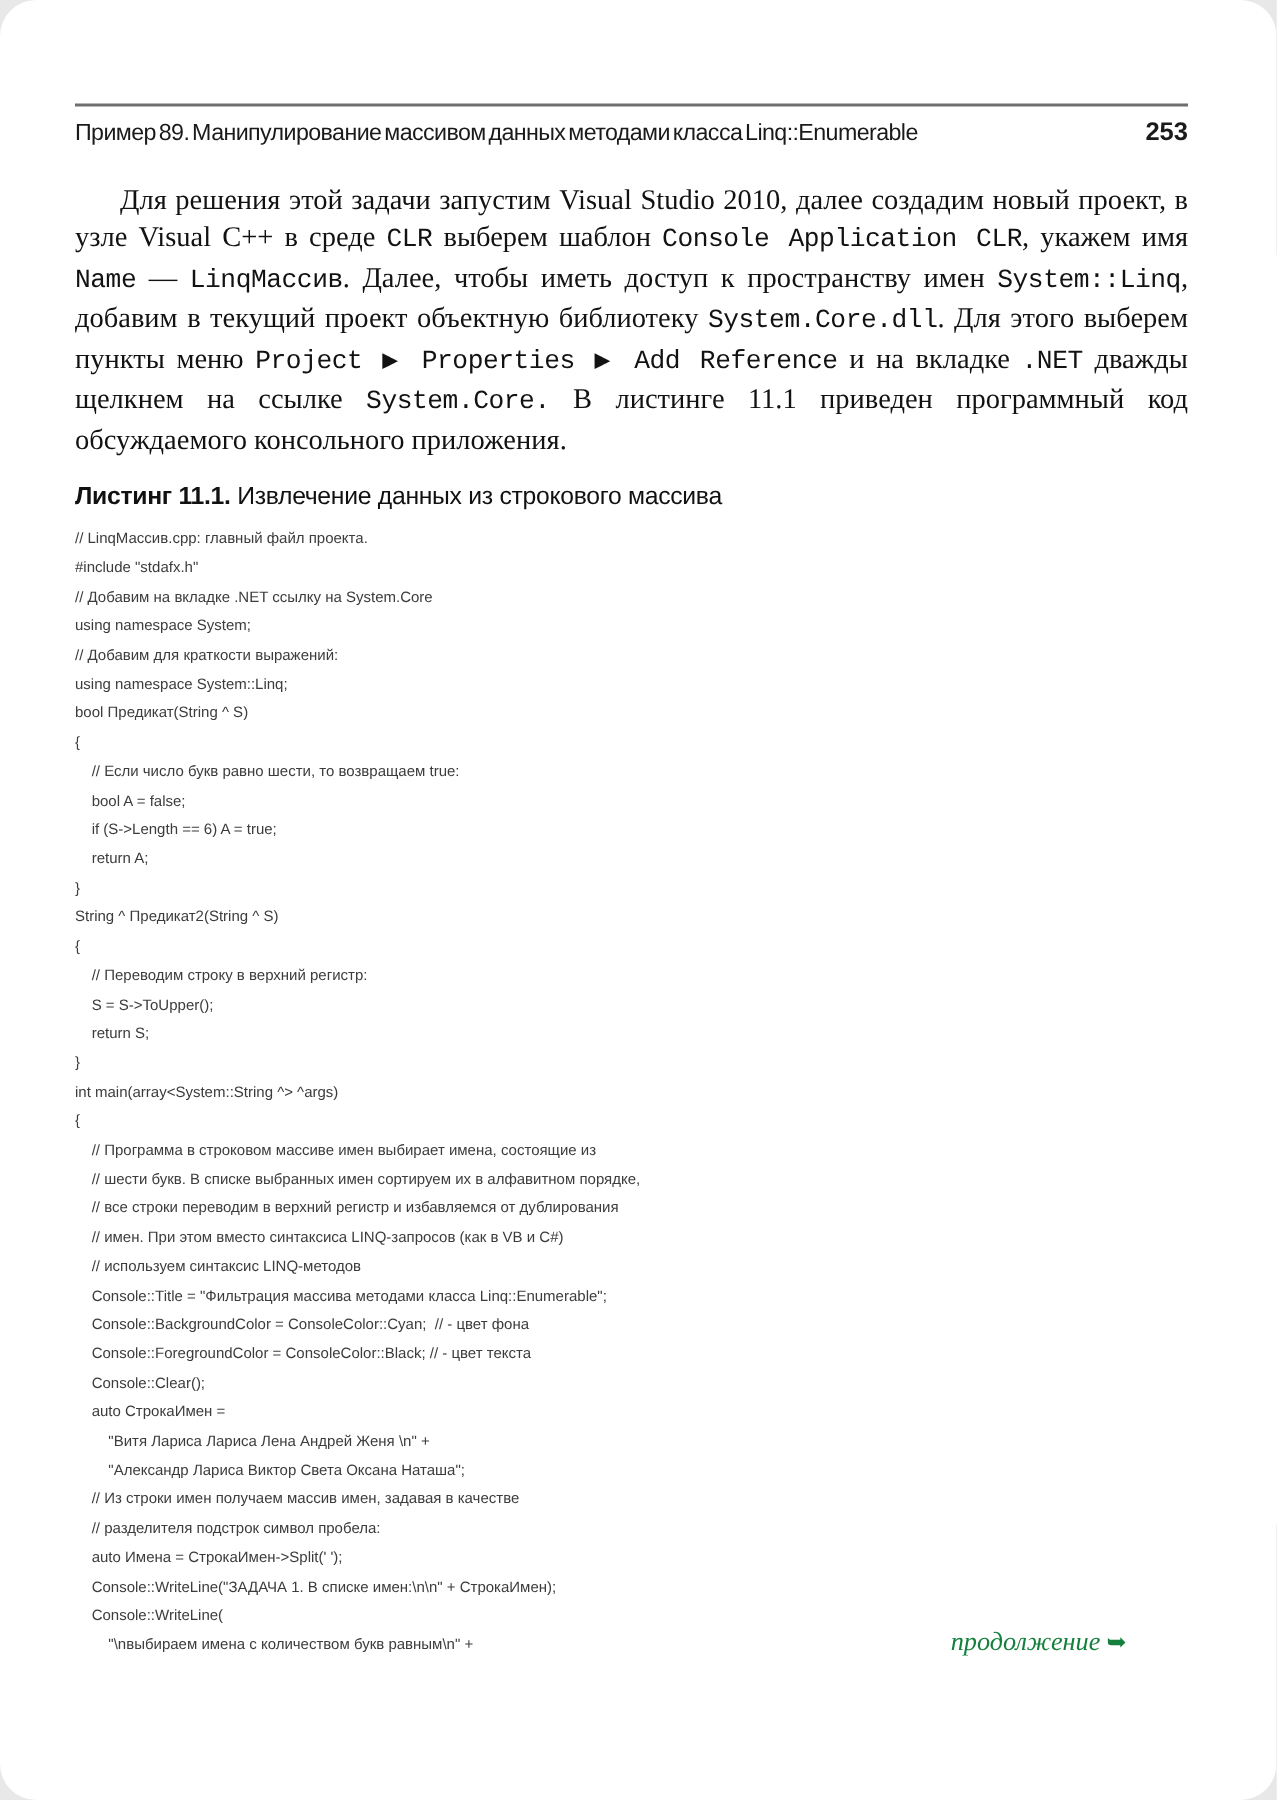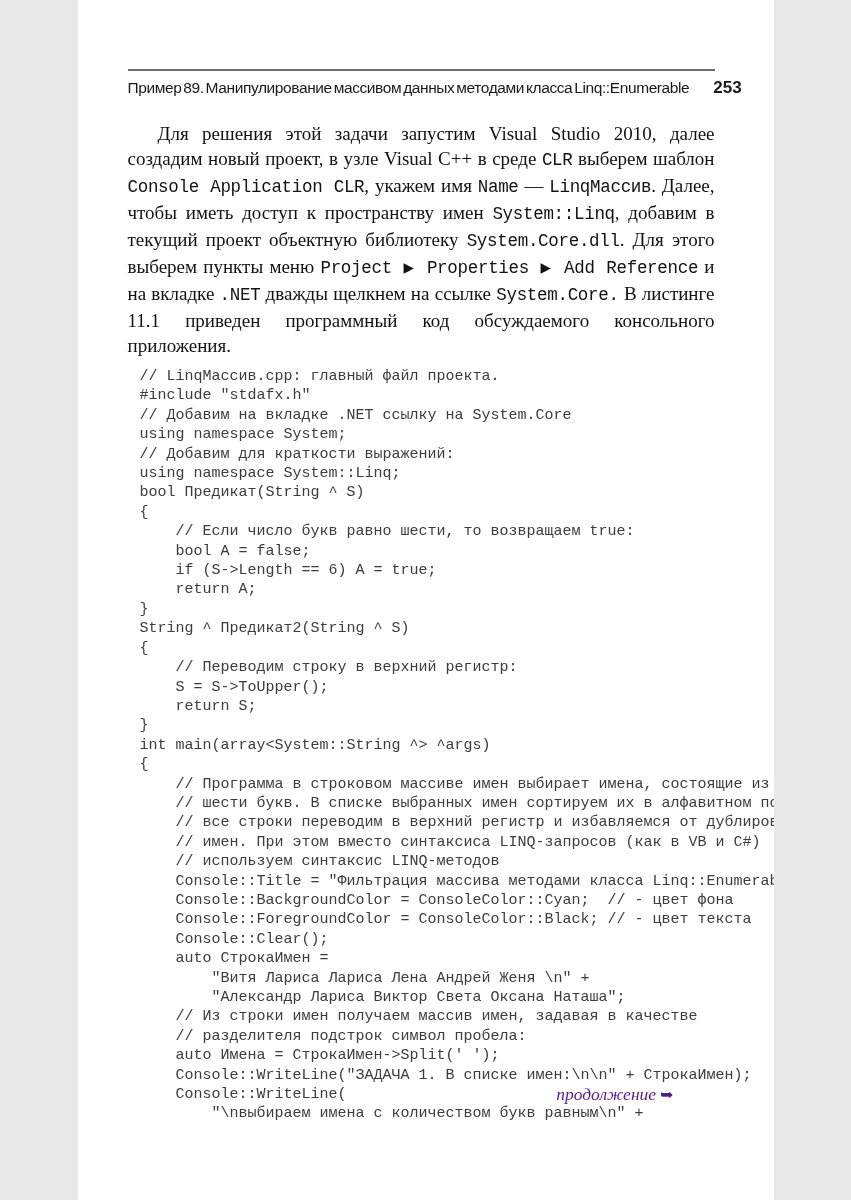--- a/index.html
+++ b/index.html
@@ -2,29 +2,30 @@
 <html><head>
 <meta charset="utf-8">
 <style>
   html, body {
     margin: 0;
     padding: 0;
     background: #e8e8e8;
   }
   .page {
     position: relative;
-    width: 696px;
+    width: 851px;
     height: 1200px;
     margin: 0 auto;
     background: #ffffff;
     overflow: hidden;
     box-sizing: border-box;
     padding: 0 59px 0 50px;
     color: #141414;
     font-family: "Liberation Serif", serif;
+    border-radius: 24px;
   }
   .header-rule {
     margin-top: 69px;
     height: 2px;
     background: #6f6f6f;
   }
   .header-row {
     display: flex;
     justify-content: space-between;
     align-items: baseline;
@@ -60,35 +61,35 @@
   }
   .listing-caption {
     margin-top: 16px;
     font-family: "Liberation Sans", sans-serif;
     font-size: 16.5px;
     letter-spacing: -0.2px;
     color: #111111;
   }
   .caption-label { font-weight: bold; }
   .code-block {
-    margin: 9px 0 0 12px;
-    font-family: Liberation Mono, monospace;
-    font-size: 15px;
+    margin: 9px 0 0 0;
+    font-family: Liberation Sans, sans-serif;
+    font-size: 10px;
     line-height: 19.4px;
     color: #3c3c3c;
     white-space: pre;
   }
   .continuation {
     position: absolute;
     top: 1084px;
     right: 100px;
     font-family: "Liberation Serif", serif;
     font-style: italic;
     font-size: 17.5px;
-    color: #4c1d95;
+    color: #15803d;
   }
   .continuation .arrow {
     font-style: normal;
     font-size: 16px;
     margin-left: 4px;
   }
 </style>
 </head>
 <body>
 
@@ -96,20 +97,23 @@
 
   <div class="header-rule"></div>
 
   <div class="header-row">
     <span class="running-title">Пример 89. Манипулирование массивом данных методами класса Linq::Enumerable</span>
     <span class="page-number">253</span>
   </div>
 
   <p class="body-paragraph"><span class="serif">Для решения этой задачи запустим Visual Studio 2010, далее создадим новый проект, в узле Visual C++ в среде </span><span class="sans">CLR</span><span class="serif"> выберем шаблон </span><span class="sans">Console Application CLR</span><span class="serif">, укажем имя </span><span class="sans">Name</span><span class="serif"> — </span><span class="sans">LinqМассив</span><span class="serif">. Далее, чтобы иметь доступ к пространству имен </span><span class="sans">System::Linq</span><span class="serif">, добавим в текущий проект объектную библиотеку </span><span class="sans">System.Core.dll</span><span class="serif">. Для этого выберем пункты меню </span><span class="sans">Project ▶ Properties ▶ Add Reference</span><span class="serif"> и на вкладке </span><span class="sans">.NET</span><span class="serif"> дважды щелкнем на ссылке </span><span class="sans">System.Core.</span><span class="serif"> В листинге 11.1 приведен программный код обсуждаемого консольного приложения.</span></p>
 
+  <div class="listing-caption">
+    <span class="caption-label">Листинг 11.1.</span><span class="caption-title"> Извлечение данных из строкового массива</span>
+  </div>
 
   <pre class="code-block">// LinqМассив.cpp: главный файл проекта.
 #include "stdafx.h"
 // Добавим на вкладке .NET ссылку на System.Core
 using namespace System;
 // Добавим для краткости выражений:
 using namespace System::Linq;
 bool Предикат(String ^ S)
 {
     // Если число букв равно шести, то возвращаем true:

